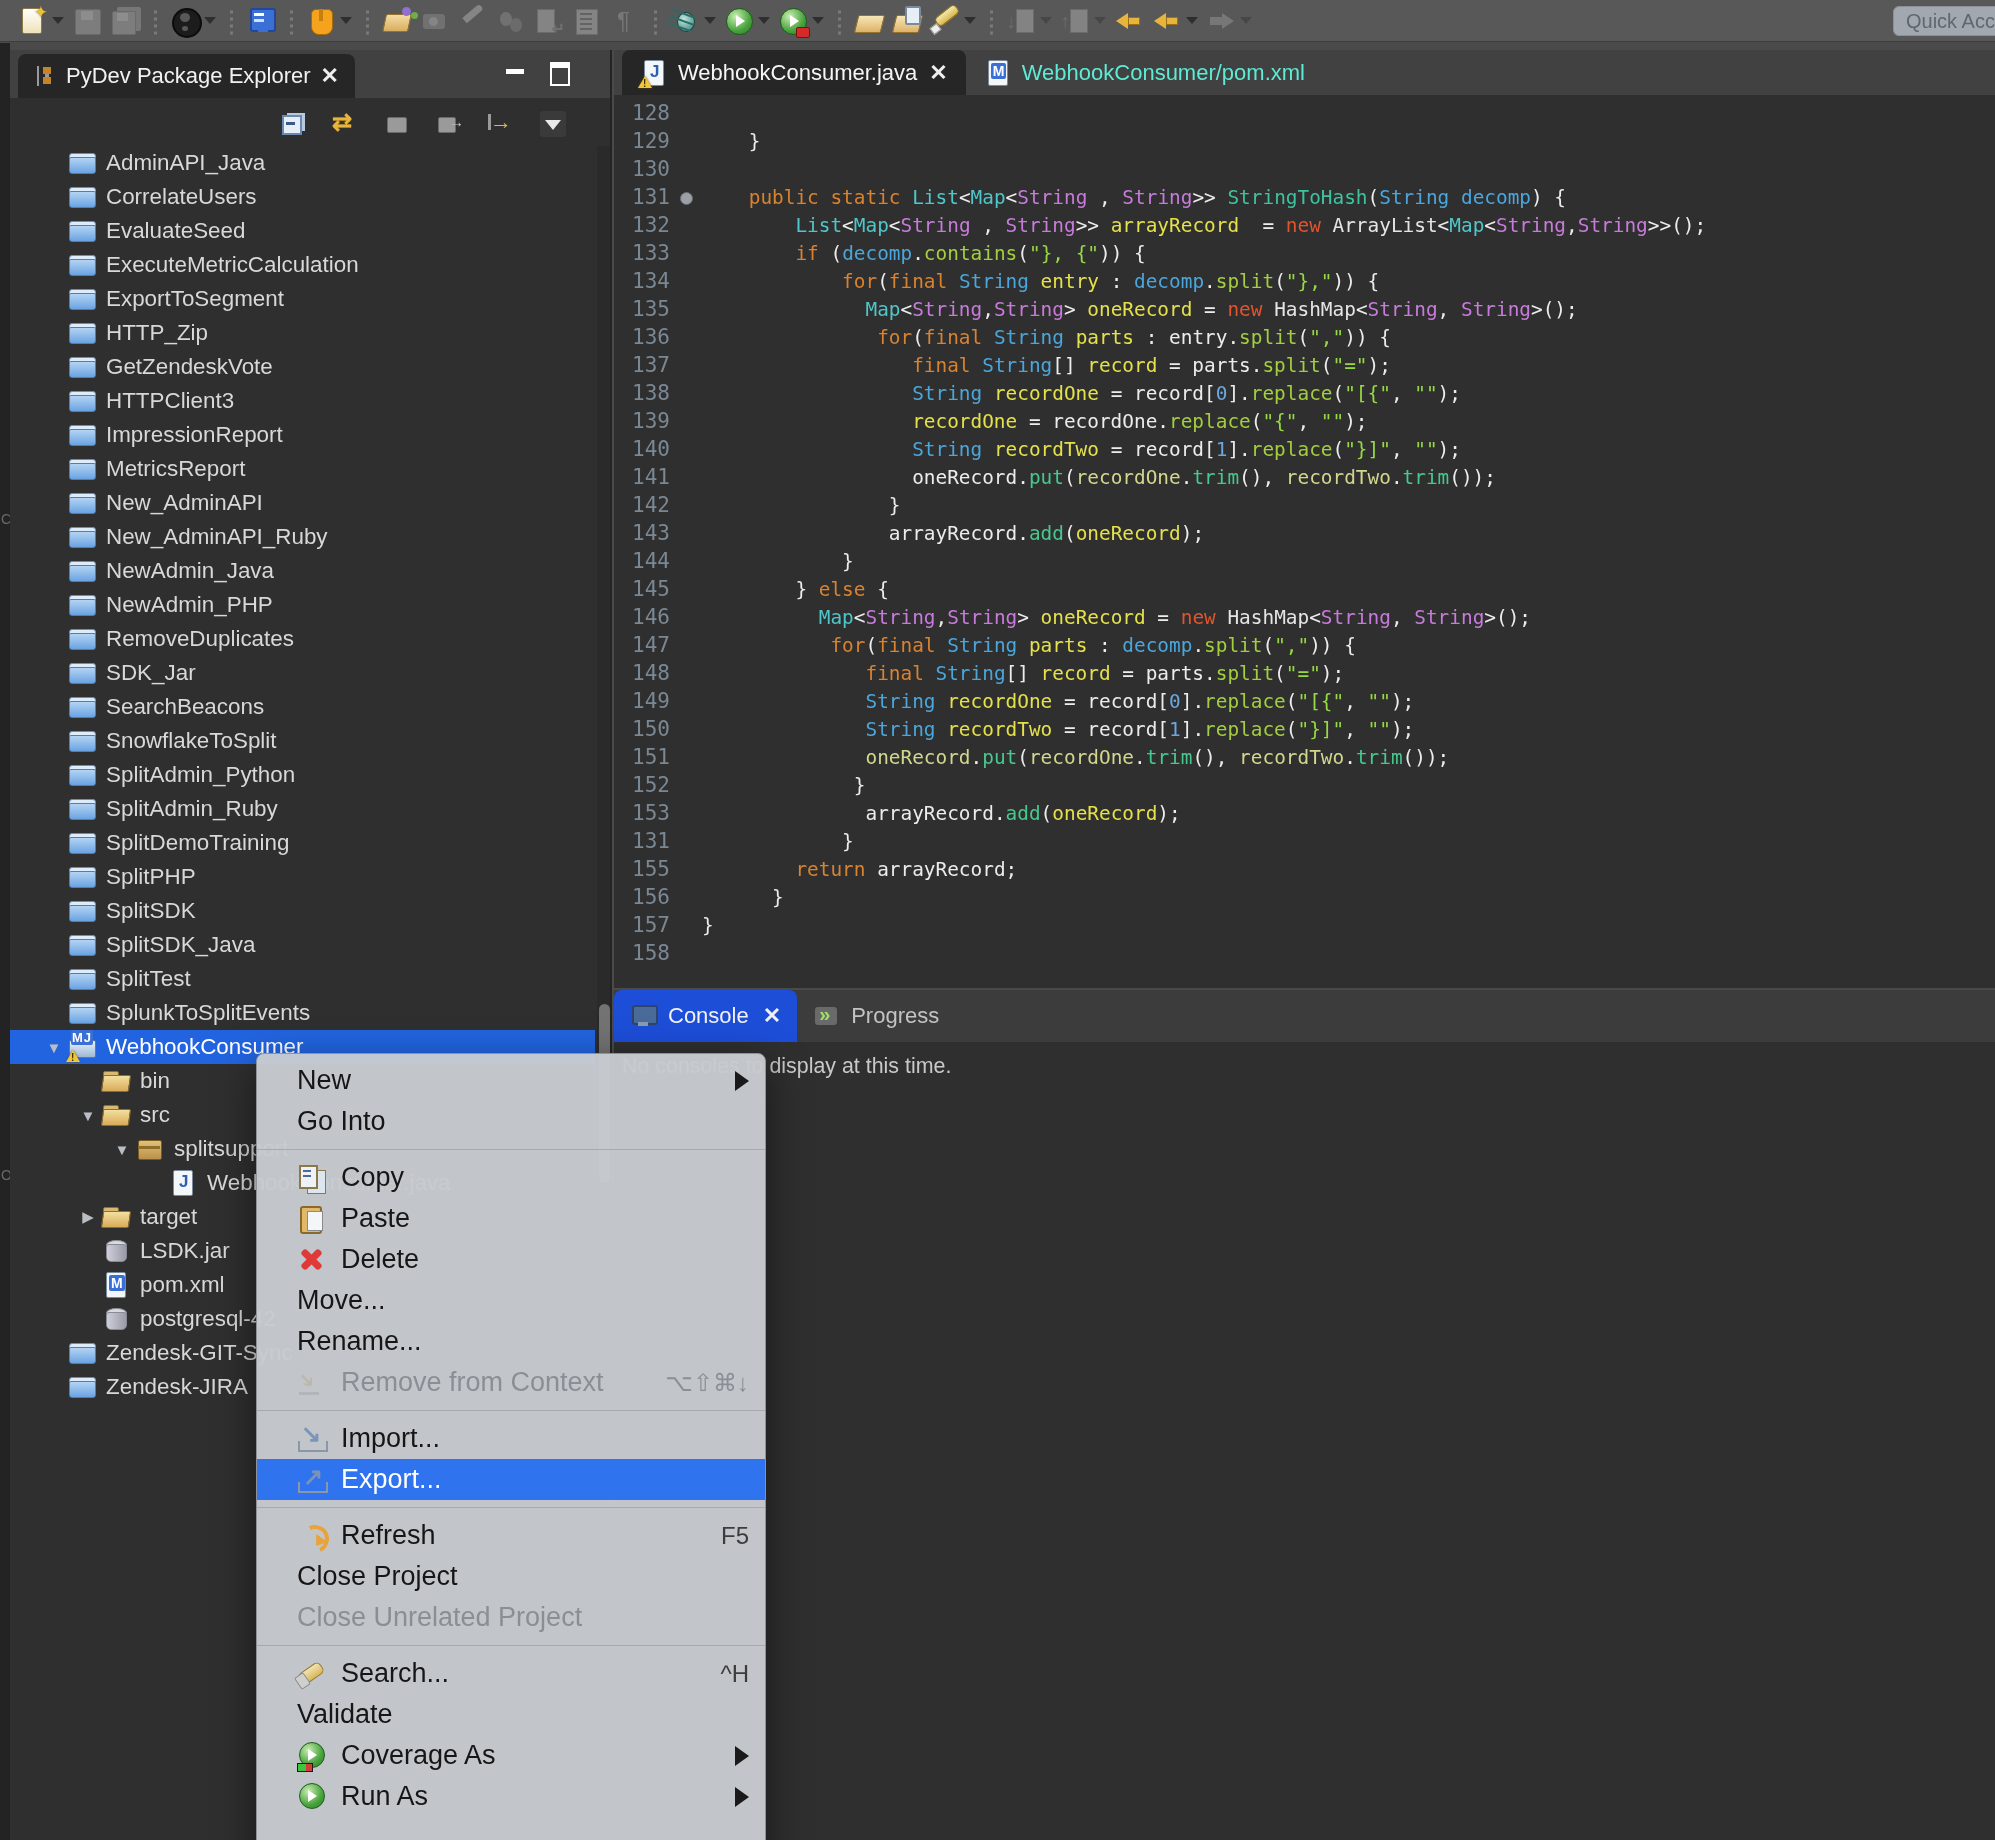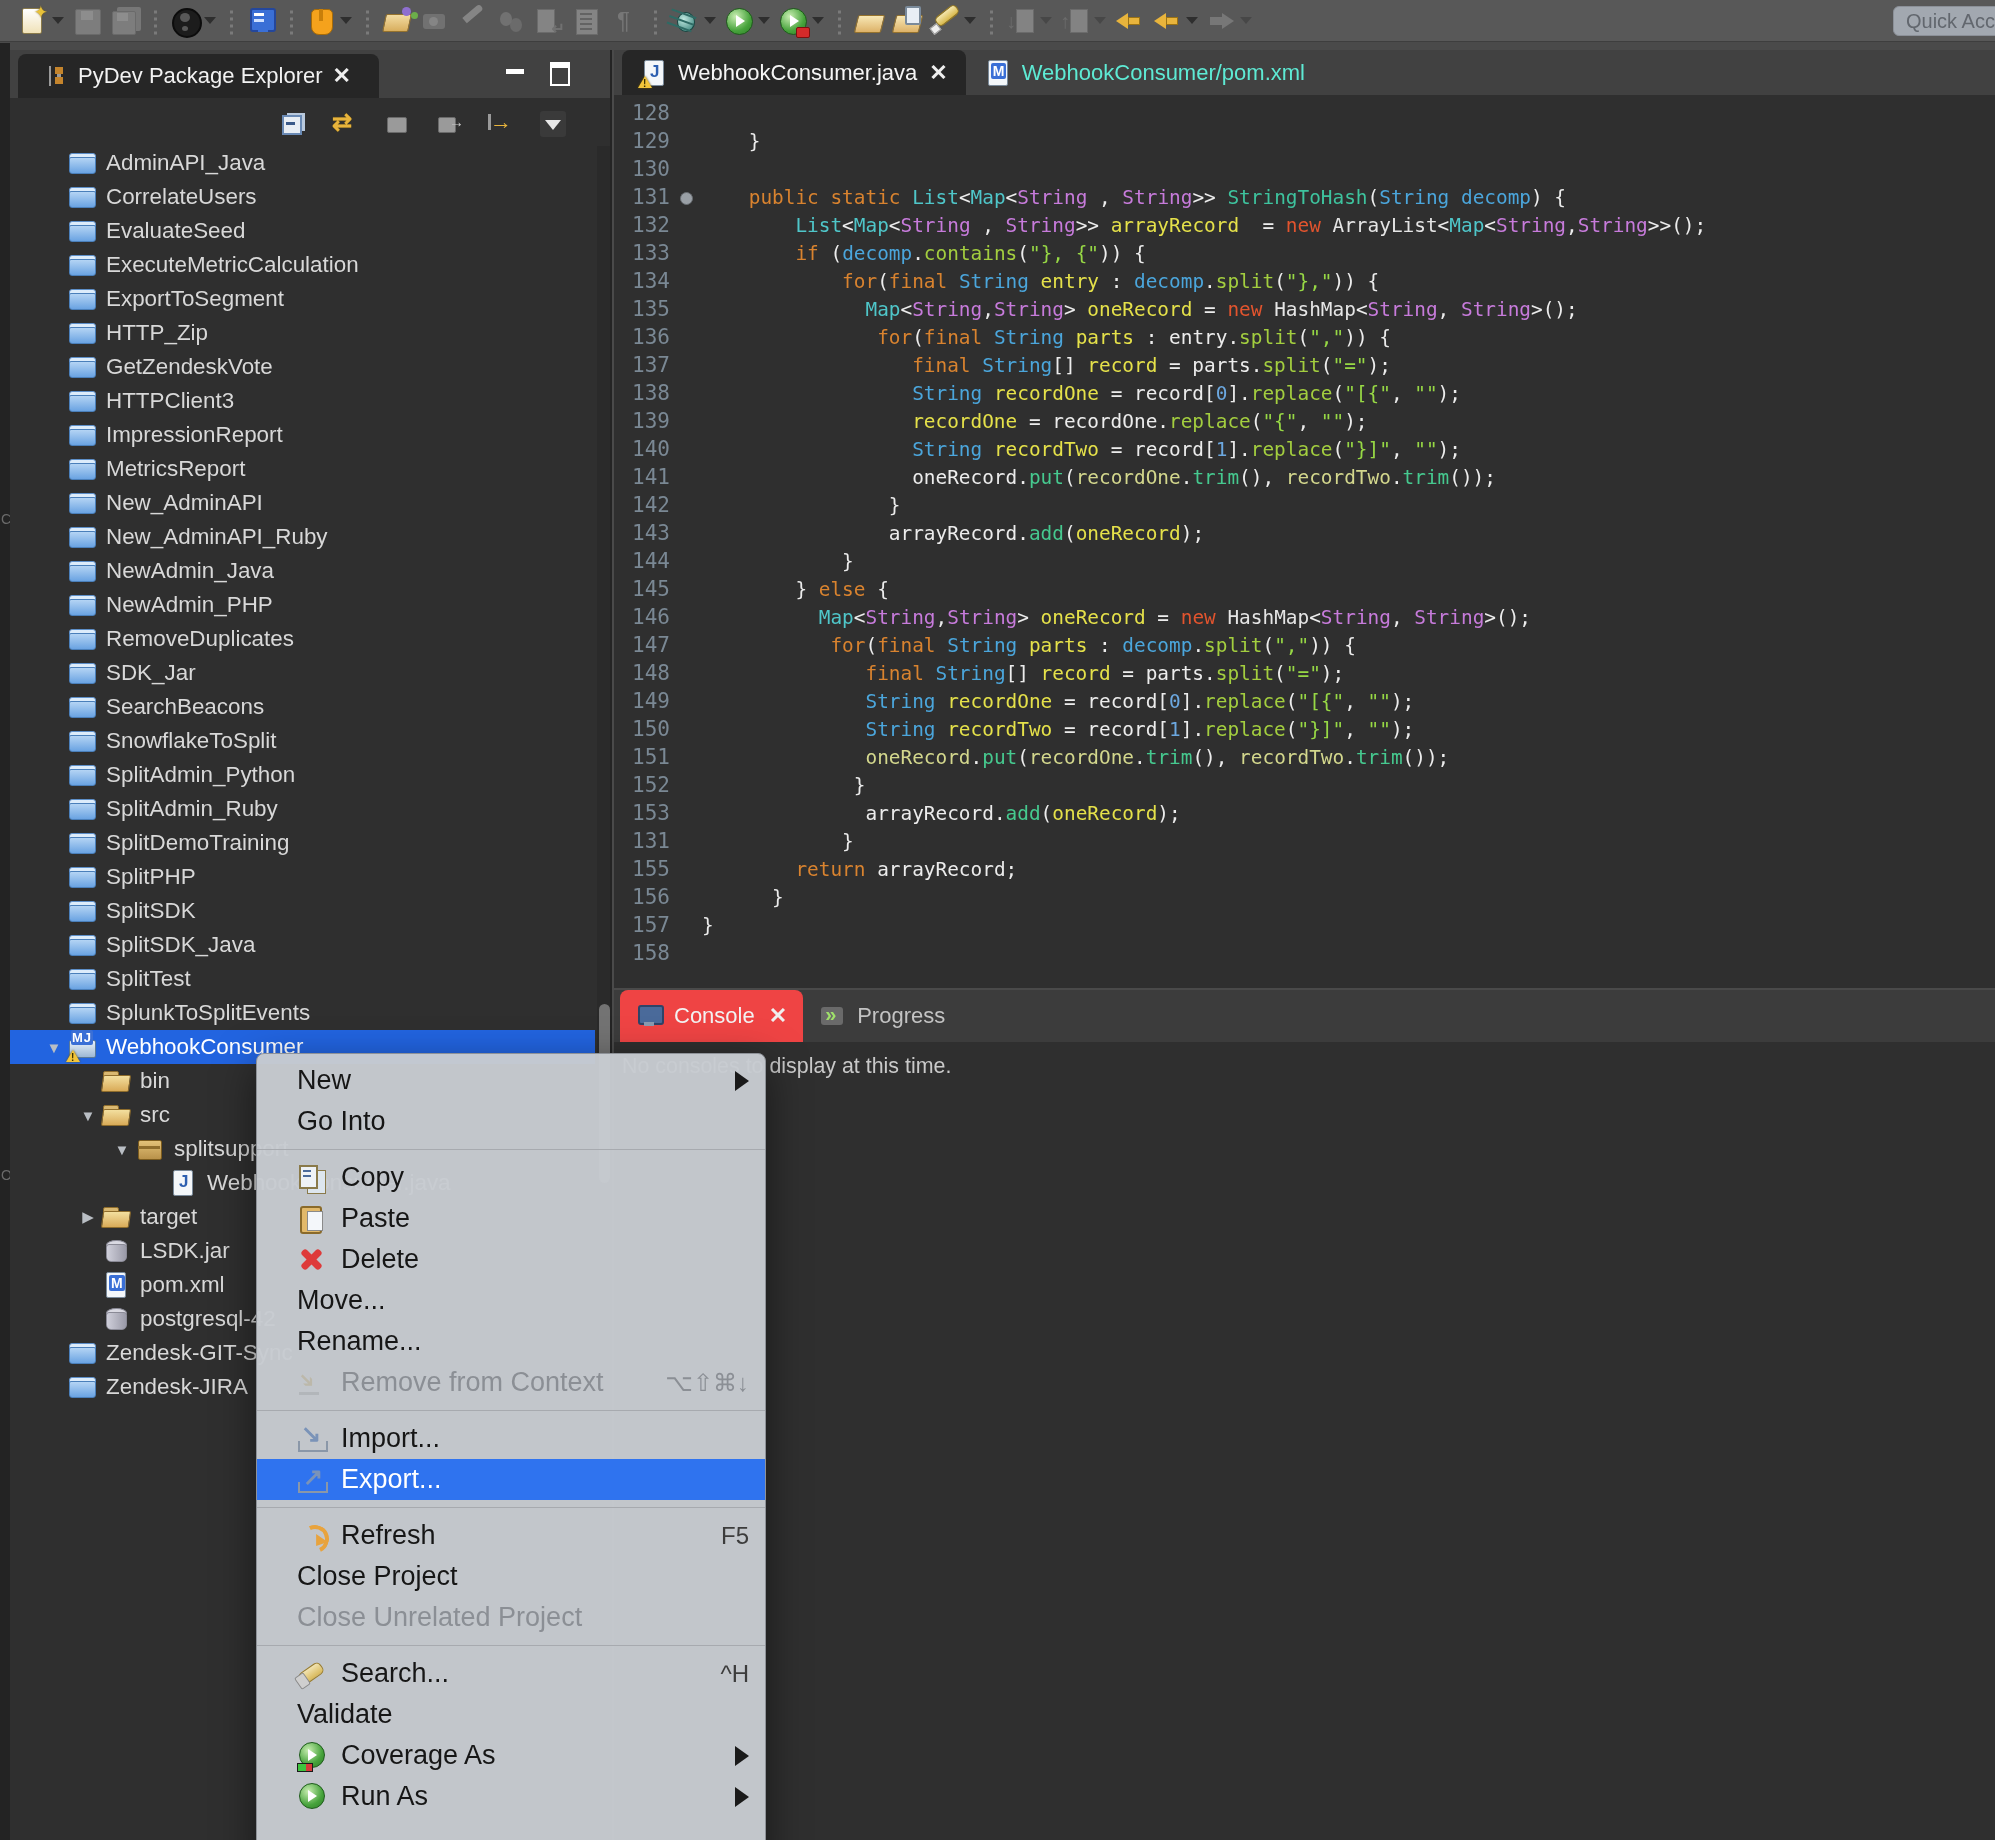--- a/index.html
+++ b/index.html
@@ -102,21 +102,21 @@
   
   #edge-strip { position:absolute; left:0; top:43px; width:10px; height:1798px; background:#232323;
     color:#6a6a6a; font-size:14px; overflow:hidden; }
   #edge-strip span { position:absolute; left:1px; }
 
   
   #explorer { position:absolute; left:10px; top:50px; width:602px; height:1791px;
     background:#2f2f2f; border-right:2px solid #242424; overflow:hidden; }
   #explorer-header { position:absolute; left:0; top:0; width:100%; height:48px; background:#414141; }
   #explorer-tab { position:absolute; left:8px; top:4px; height:44px; background:#262626;
-    border-radius:8px 8px 0 0; display:flex; align-items:center; padding:0 28px; }
+    border-radius:8px 8px 0 0; display:flex; align-items:center; padding:0 16px; }
   #explorer-tab .label { color:#f2f2f2; font-size:22px; margin:0 10px; white-space:nowrap; }
   .pe-icon { position:relative; width:22px; height:22px; }
   .pe-icon::before { content:""; position:absolute; left:3px; top:1px; width:2px; height:20px; background:#9a9a9a;
     box-shadow:0 0 0 0 #9a9a9a; }
   .pe-icon::after { content:""; position:absolute; left:9px; top:2px; width:8px; height:7px; background:#c4842c;
     box-shadow:0 10px 0 #c4842c, 0px 5px 0 -2px #9a9a9a; }
   .close-x { color:#efefef; font-size:22px; font-weight:bold; line-height:22px; }
   #explorer-minmax { position:absolute; right:40px; top:10px; display:flex; gap:22px; }
   .wm-min { width:22px; height:22px; position:relative; }
   .wm-min::before { content:""; position:absolute; left:2px; top:9px; width:18px; height:5px; background:#fff; }
@@ -205,21 +205,21 @@
   .tk-t { color:#4fc6c9; } .tk-g { color:#c77bdb; } .tk-s { color:#4ba6dc; }
   .tk-c { color:#e5e5e5;margin-top:41px; } .tk-m { color:#a3ce3f; } .tk-q { color:#46c98f; }
   .tk-l { color:#97d845; } .tk-v { color:#e5e14a; } .tk-w { color:#d3d78d; }
   .tk-d { color:#6ca8e0; } .tk-e { color:#3ec39e; }
 
   
   #console-panel { position:absolute; left:614px; top:988px; width:1382px; height:853px;
     background:#2f2f2f; border-top:2px solid #4a4a4a; }
   #console-tabbar { position:absolute; left:0; top:0; width:100%; height:52px; background:#3c3c3c; display:flex; }
   .vtab { height:52px; display:flex; align-items:center; padding:0 16px; font-size:22px; color:#c3c3c3; }
-  .vtab.active { background:#ef4444; border-radius:8px 8px 0 0; color:#f2f2f2; margin-left:6px; }
+  .vtab.active { background:#1d4ed8; border-radius:8px 8px 0 0; color:#f2f2f2; }
   .vi { position:relative; width:26px; height:26px; margin-right:12px; }
   .vi-console::before { content:""; position:absolute; left:2px; top:2px; width:22px; height:16px;
     background:#4a6a9a; border:2px solid #2e4468; border-radius:3px; }
   .vi-console::after { content:""; position:absolute; left:8px; top:19px; width:10px; height:4px; background:#8a9ab0; }
   .vi-progress::before { content:""; position:absolute; left:2px; top:4px; width:22px; height:18px;
     background:#6a6a6a; border-radius:3px; }
   .vi-progress::after { content:"»"; position:absolute; left:6px; top:0px; color:#9fe06a; font-size:20px; font-weight:bold; }
   #console-msg { position:absolute; left:8px; top:64px; color:#c9c9c9; font-size:21.4px; white-space:nowrap; }
 
   

